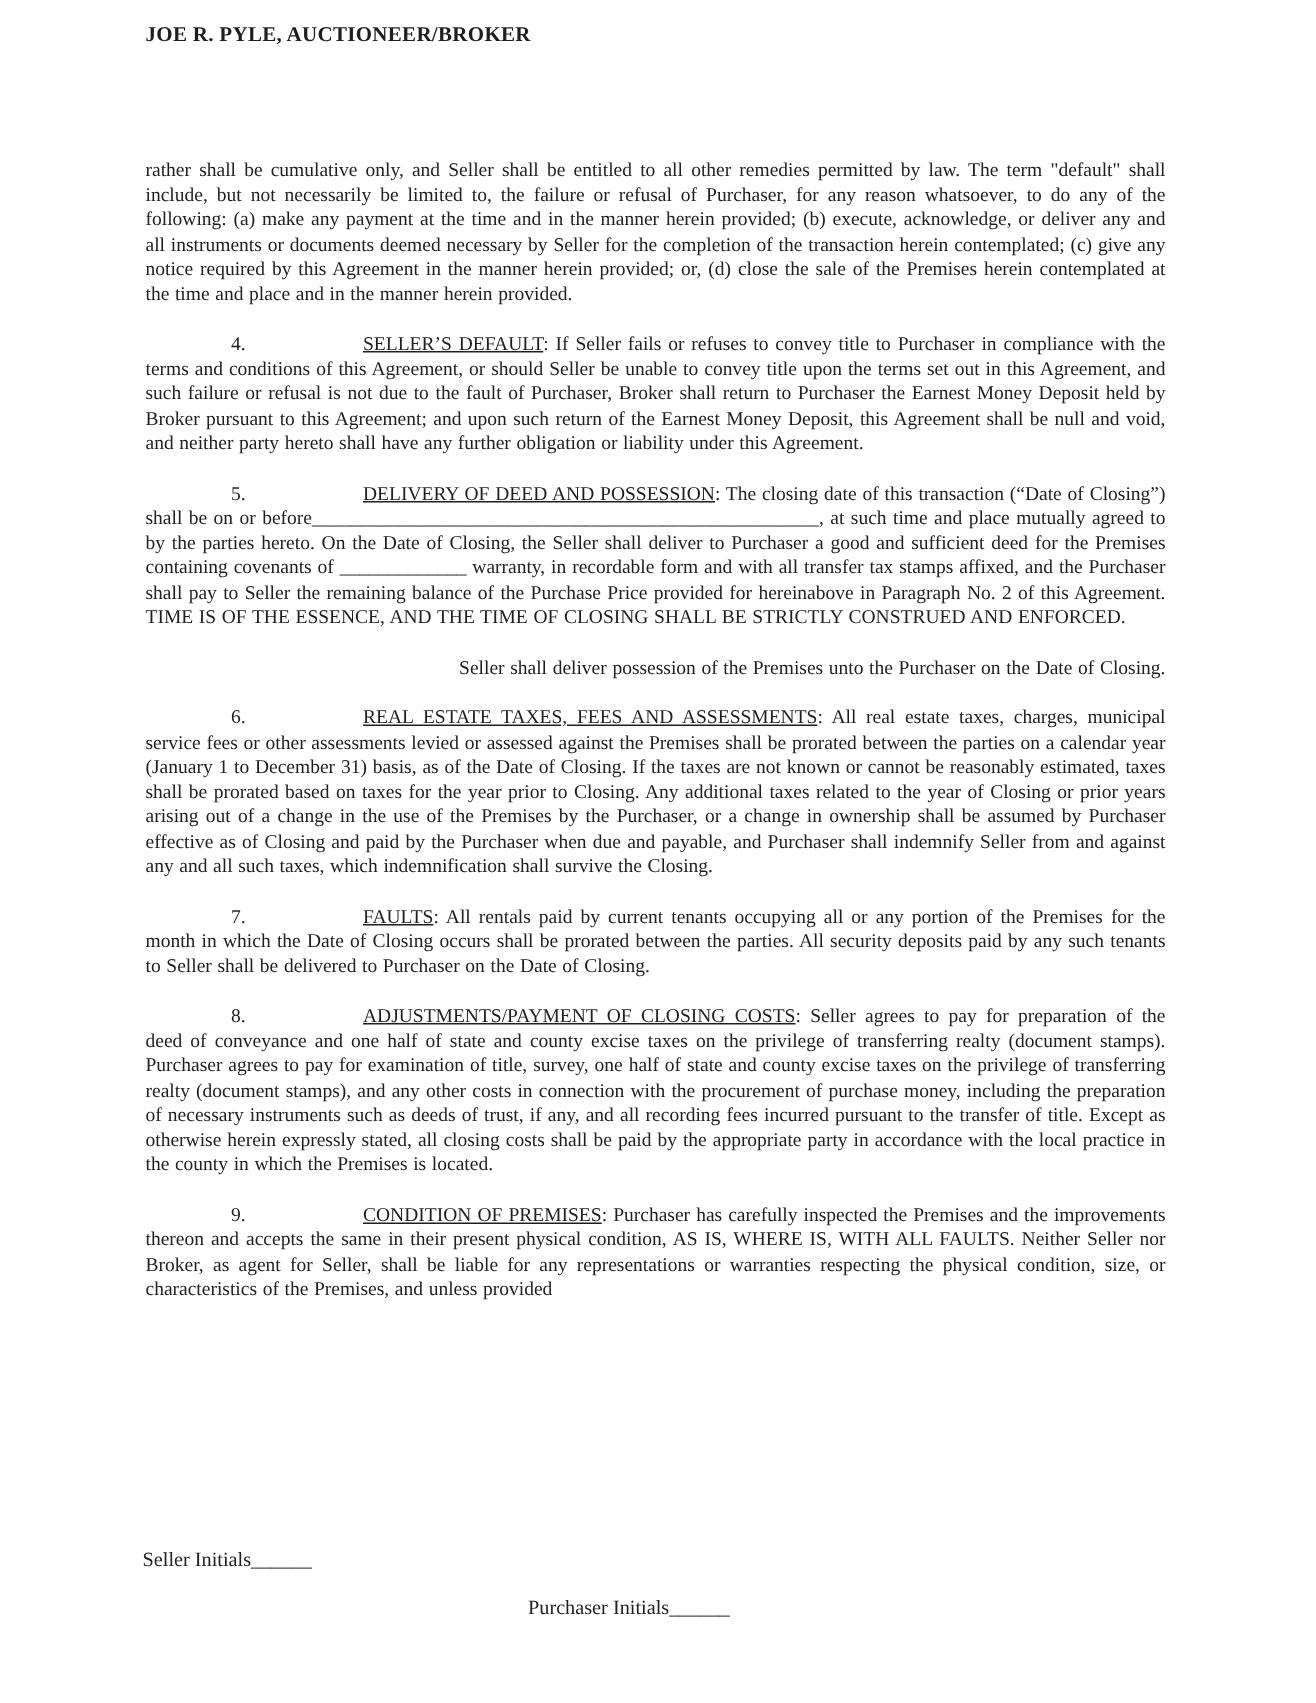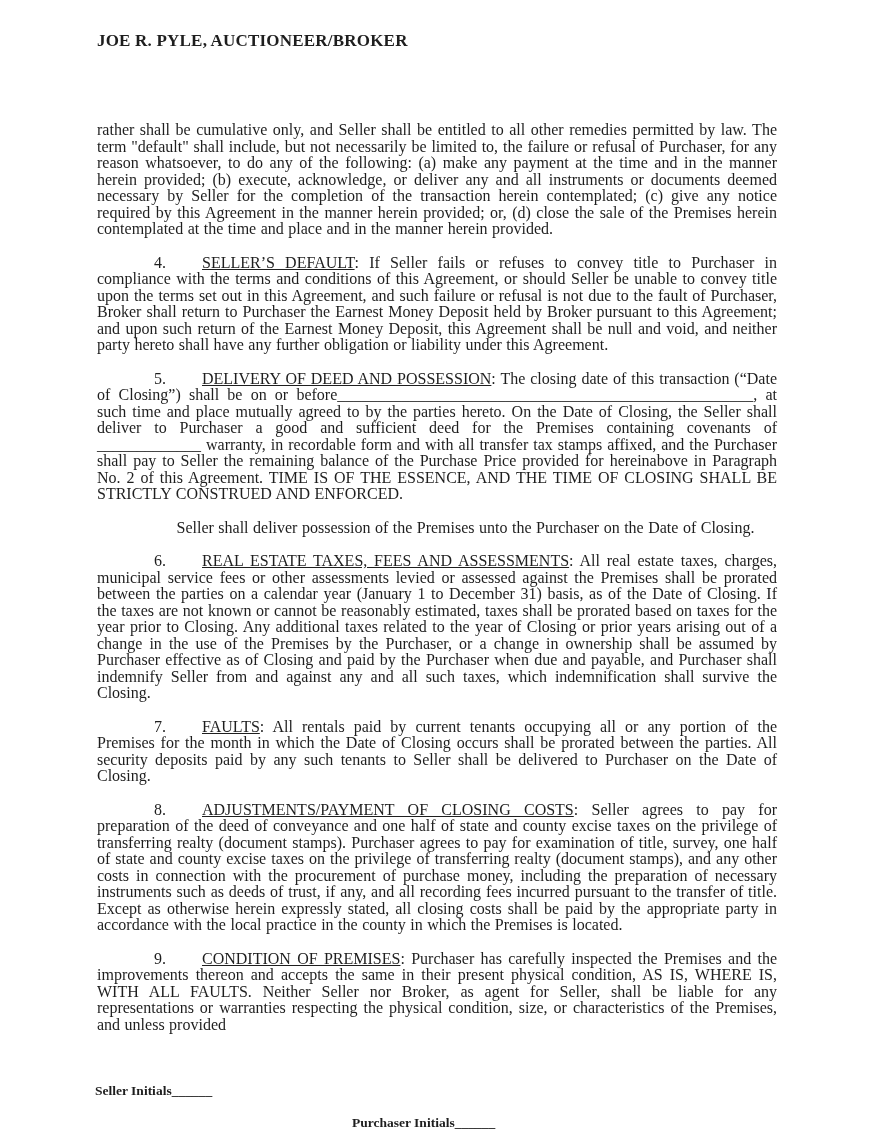--- a/index.html
+++ b/index.html
@@ -12,50 +12,50 @@
     background: #ffffff;
     color: #1e1e1e;
     font-family: "Liberation Serif", "DejaVu Serif", serif;
     overflow: hidden;
   }
   .content {
     padding: 17px 100px 0 97px;
   }
   .doc-header {
     font-weight: bold;
-    font-size: 17px;
+    font-size: 14px;
     line-height: 14px;
     letter-spacing: 0.2px;
-    margin: 17px 0 74px 0;
+    margin: 0 0 74px 0;
     white-space: nowrap;
   }
   .para {
-    font-size: 16px;
+    font-size: 13px;
     line-height: 16.5px;
     text-align: justify;
     margin: 0 0 17px 0;
     word-spacing: 0.5px;
   }
   .para.numbered { text-indent: 57px; }
   .num {
     display: inline-block;
     width: 48px;
     text-indent: 0;
   }
-  .heading { text-decoration: underline; }
+  .heading { text-decoration: underline; margin-left: 40px; }
   .note {
-    text-align: center;
+    text-align: right;
     text-indent: 57px;
   }
   .footer {
     position: absolute;
-    top: 1082px;
+    top: 1031px;
     left: 95px;
     right: 0;
-    font-weight: bold;
+    font-weight: normal;
     font-size: 13.5px;
     line-height: 17px;
   }
   .sig-group { white-space: nowrap; }
   .sig-group.purchaser {
     position: absolute;
     left: 257px;
     top: 0;
     margin-top: 32px;
   }

